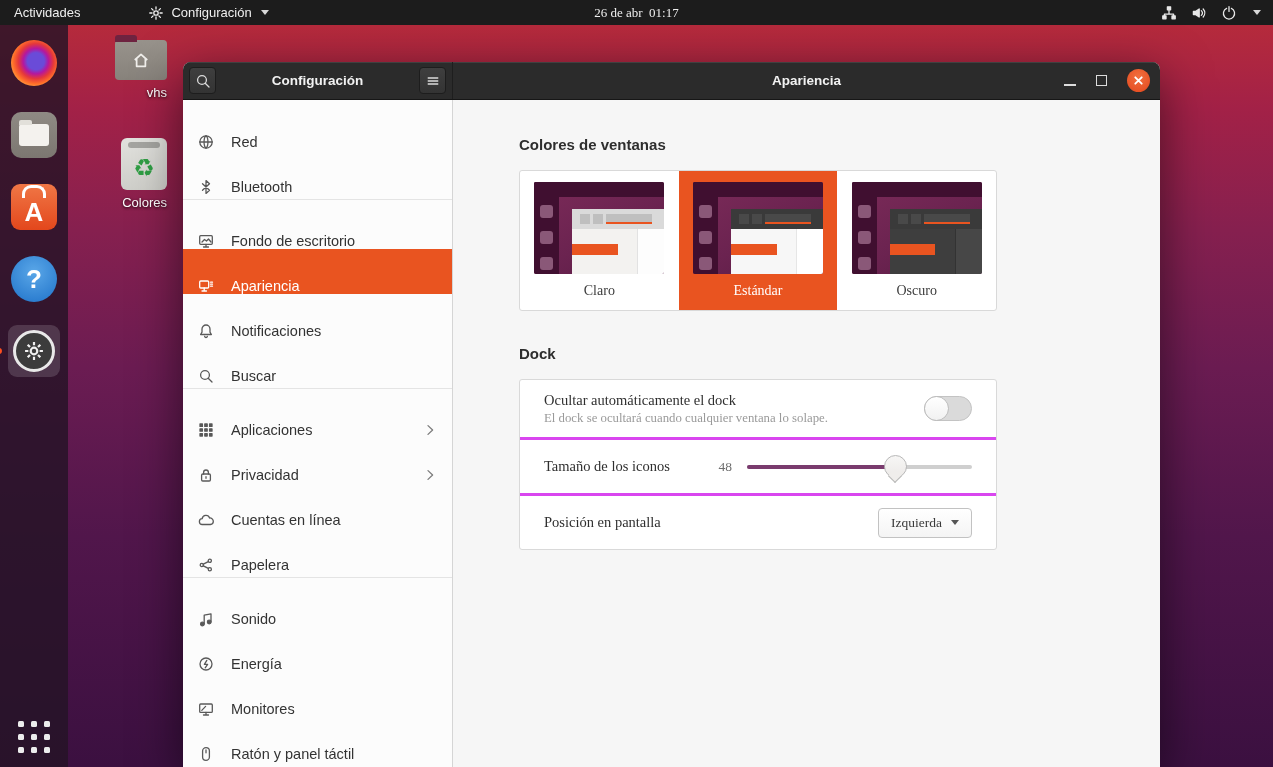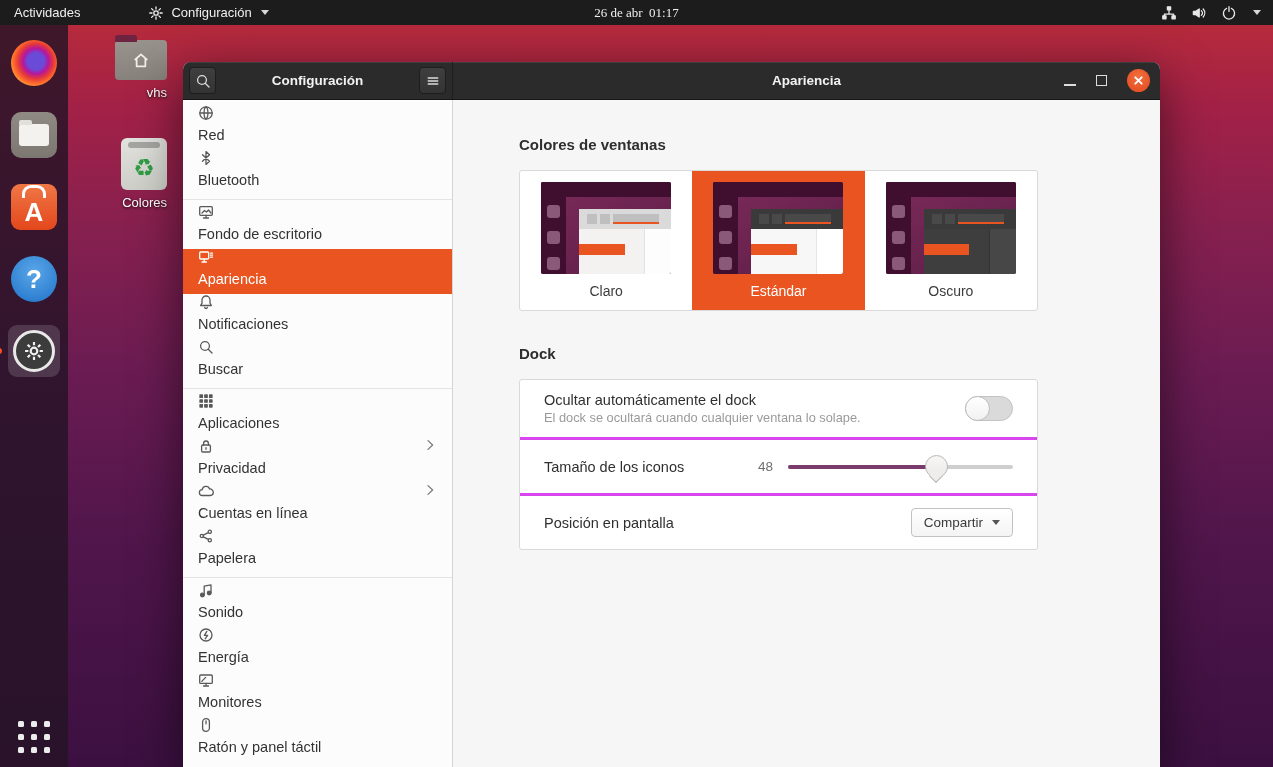--- a/index.html
+++ b/index.html
@@ -58,30 +58,30 @@
   .hdr-btn { width:27px; height:27px; border-radius:4px; background:linear-gradient(#3f3f3f,#333); border:1px solid #1d1d1d; color:#dcdcdc; display:flex; align-items:center; justify-content:center; }
   .tbar-title { flex:1; text-align:center; color:#f2f2f2; font-weight:bold; font-size:13.5px; }
   .tbar-main { flex:1; position:relative; display:flex; align-items:center; justify-content:center; }
   .win-controls { position:absolute; right:10px; top:0; bottom:0; display:flex; align-items:center; gap:20px; }
   .wc-min { width:12px; height:2px; background:#dcdcdc; margin-top:8px; }
   .wc-max { width:11px; height:11px; border:1.5px solid #dcdcdc; }
   .wc-close { width:23px; height:23px; border-radius:50%; background:radial-gradient(circle at 50% 35%, #f2703f, #e3471c); display:flex; align-items:center; justify-content:center; color:#fff; }
 
   .win-body { flex:1; display:flex; min-height:0; }
   .sidebar { width:270px; flex:none; background:#fcfcfc; border-right:1px solid #d5d5d5; padding-top:5px; overflow:hidden; }
-  .sb-item { height:45px; display:flex; align-items:flex-start; gap:6px; padding:0 10px 0 15px; font-size:14.5px; color:#333;flex-direction:column; }
+  .sb-item { height:45px; display:flex; align-items:flex-end; gap:15px; padding:0 10px 0 15px; font-size:14.5px; color:#333; }
   .sb-item .icon { width:18px; color:#595959; flex:none; }
   .sb-item.active { background:#E95420; color:#fff; }
   .sb-item.active .icon { color:#fff; }
   .sb-chevron { margin-left:auto; color:#7c7c7c; margin-right:4px; }
   .sb-sep { height:1px; background:#e4e4e4; margin:4px 0; }
 
   .main { flex:1; background:#f6f6f6; padding:36px 0 0 66px; overflow:hidden; }
   .sec-heading { font-size:15px; font-weight:bold; color:#2e2e2e; margin-bottom:17px; }
-  .card { width:519px; background:#fff; border:1px solid #d9d9d9; border-radius:3px; }
+  .card { width:478px; background:#fff; border:1px solid #d9d9d9; border-radius:3px;font-family:Liberation Serif, serif; }
 
   
   .themes { display:flex; height:141px; }
   .theme-cell { flex:1; display:flex; flex-direction:column; align-items:center; justify-content:center; gap:9px; }
   .theme-cell.selected { background:#E95420; }
   .theme-label { font-size:14px; color:#3c3c3c; }
   .theme-cell.selected .theme-label { color:#fff; }
   .thumb { width:130px; height:92px; position:relative; overflow:hidden; border-radius:2px;
     background:linear-gradient(150deg,#7c2b59 0%,#6b2350 55%,#591b44 100%); }
   .thumb .strip-top { position:absolute; top:0; left:0; right:0; height:15px; background:#400f30; }
@@ -490,20 +490,20 @@
           <span class="slider-val">48</span>
           <div class="slider">
             <div class="track"></div>
             <div class="fill" id="slider-fill" style="width: 66%;"></div>
             <div class="handle" id="slider-handle" style="left: calc(66% - 12px);"></div>
           </div>
         </div>
         <div class="drow">
           <div class="drow-text drow-title">Posición en pantalla</div>
           <div class="dropdown">
-            <span>Compartir</span>
+            <span>Izquierda</span>
             <span class="dd-caret"></span>
           </div>
         </div>
       </div>
     </div>
   </div>
 </div>
 
 </body></html>

